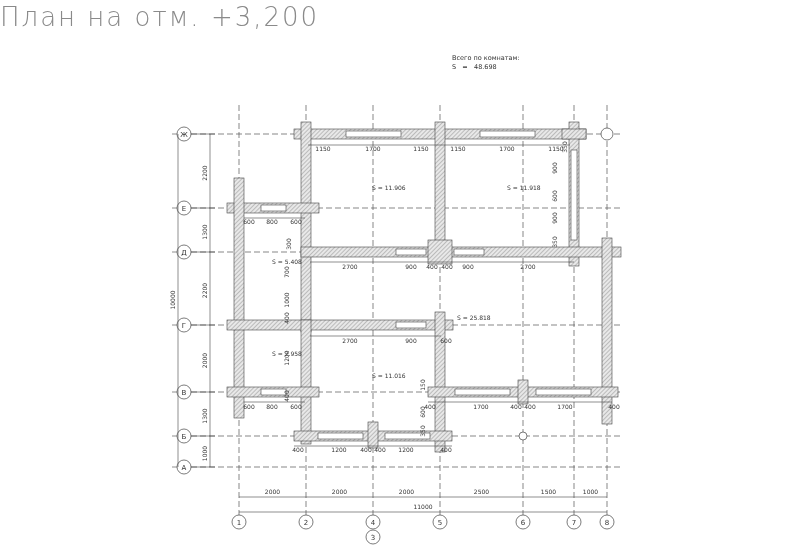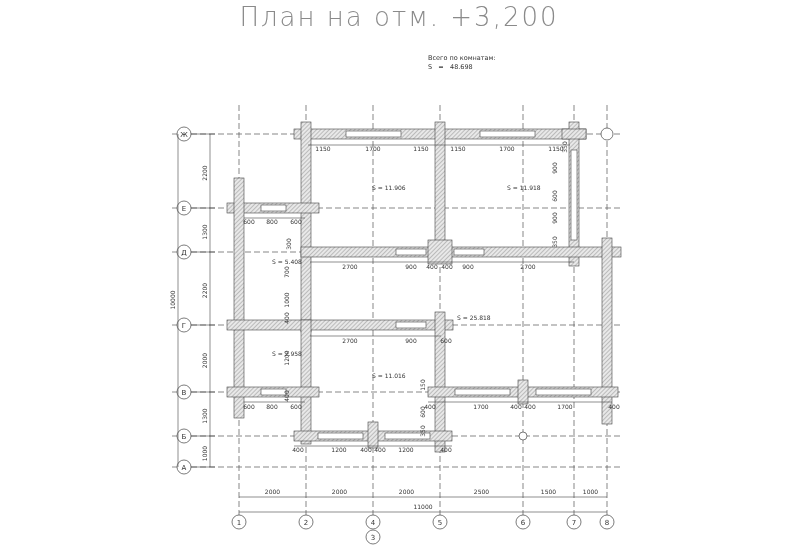--- a/index.html
+++ b/index.html
@@ -1,19 +1,19 @@
 <!DOCTYPE html>
 <html><head>
 <meta charset="utf-8">
 <style>
   html,body{margin:0;padding:0;background:#fff;}
   body{width:798px;height:548px;position:relative;overflow:hidden;font-family:"DejaVu Sans",sans-serif;}
-  #title{position:absolute;left:0;top:0;width:798px;text-align:center;font-family:"DejaVu Sans",sans-serif;font-size:26px;font-weight:200;color:#8a8a8a;letter-spacing:2px;line-height:34px;}
+  #title{position:absolute;left:0;top:0;width:798px;text-align:left;font-family:"DejaVu Sans",sans-serif;font-size:26px;font-weight:200;color:#8a8a8a;letter-spacing:2px;line-height:34px;}
   #summary{position:absolute;left:428px;top:54px;font-size:6.5px;color:#333;line-height:9px;}
-  #summary .row{white-space:pre;}
+  #summary .row{white-space:pre;margin-left:24px;}
   svg{position:absolute;left:0;top:0;}
   .axis{stroke:#555;stroke-width:0.7;stroke-dasharray:6 3;fill:none;}
   .dim{stroke:#444;stroke-width:0.6;fill:none;}
   .wall{fill:url(#hatch);stroke:#444;stroke-width:0.6;}
   .win{fill:#fff;stroke:#444;stroke-width:0.6;}
   .bubble{fill:#fff;stroke:#444;stroke-width:0.7;}
   .t{font-family:"DejaVu Sans",sans-serif;font-size:6px;fill:#333;}
   .tb{font-family:"DejaVu Sans",sans-serif;font-size:7px;fill:#333;}
 </style>
 </head>

